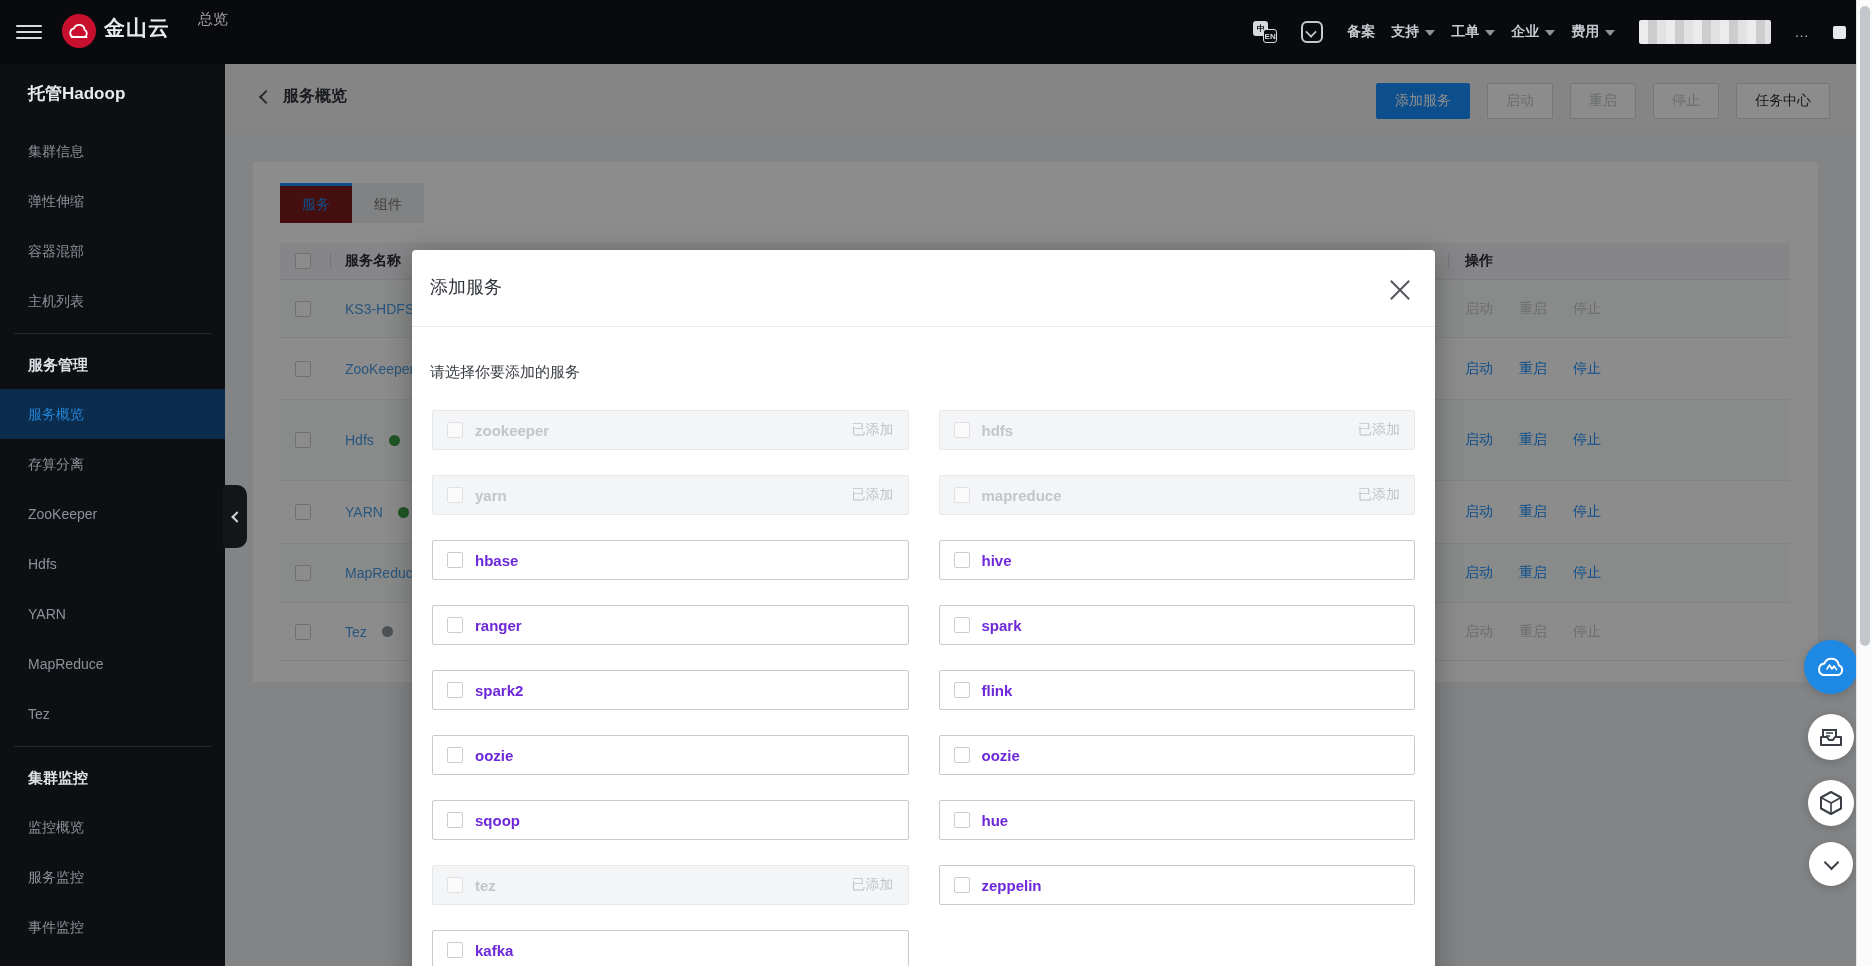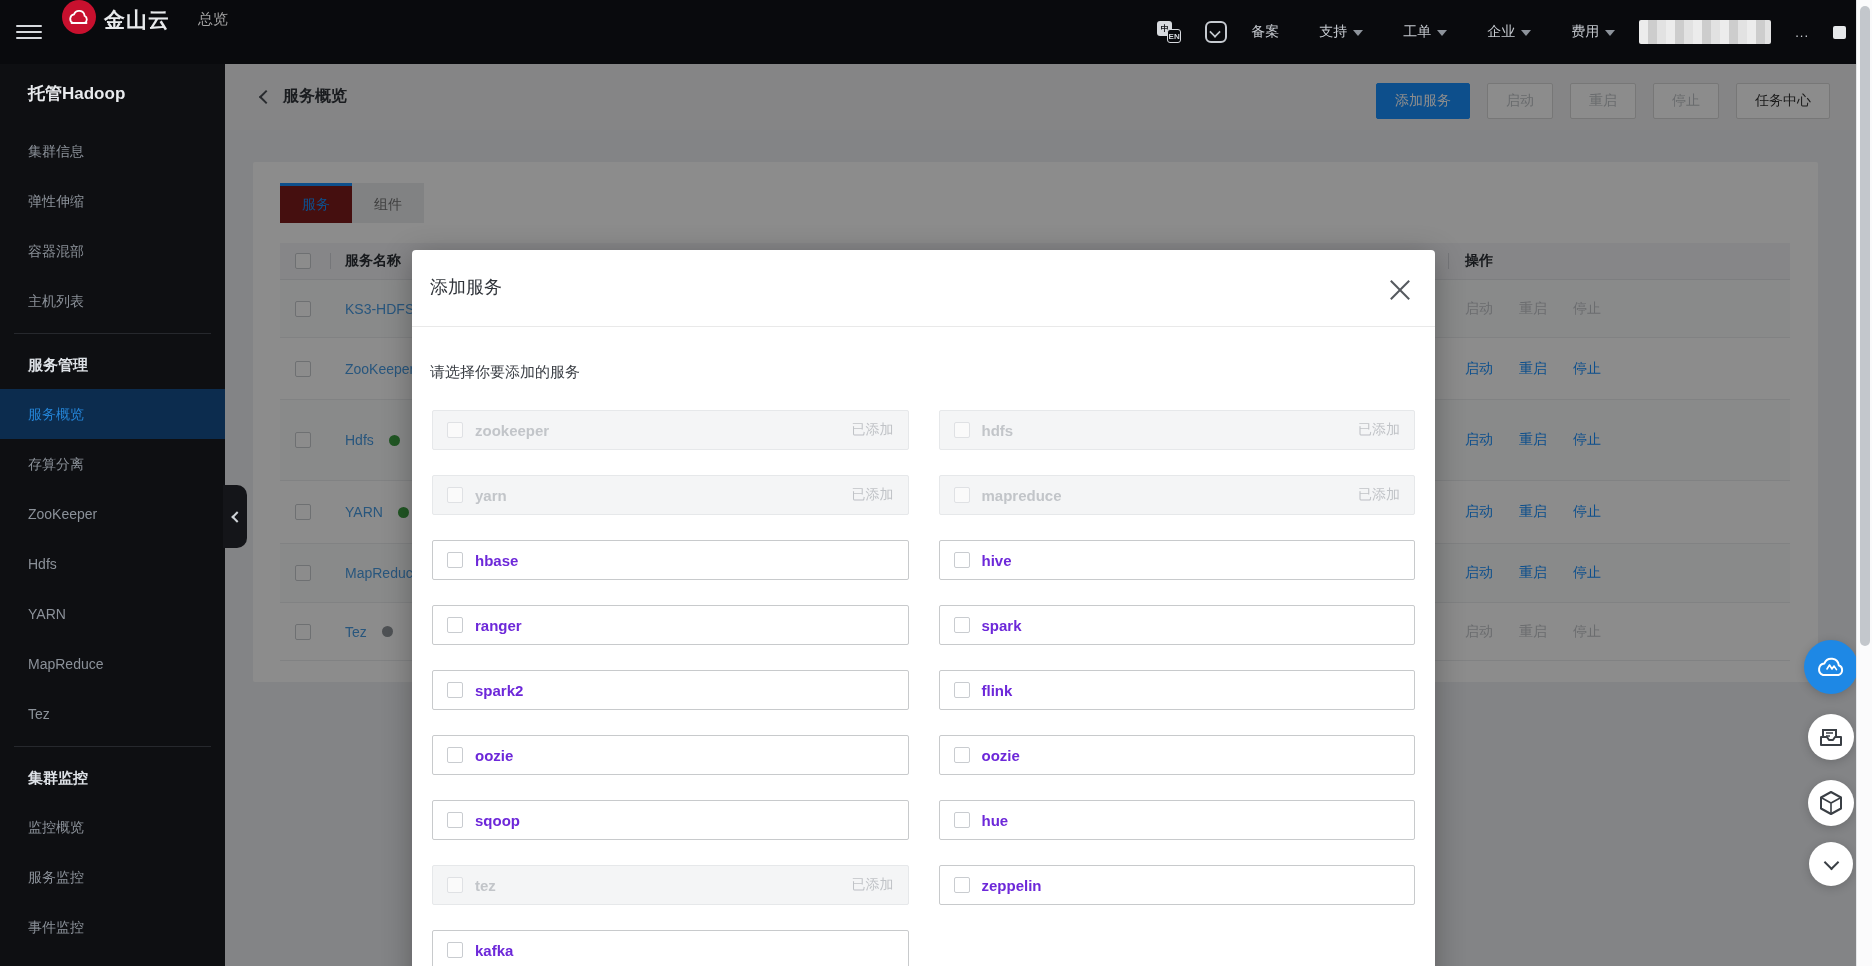--- a/index.html
+++ b/index.html
@@ -4,21 +4,21 @@
 <style>
   * { margin:0; padding:0; box-sizing:border-box; }
   html,body { width:1872px; height:966px; overflow:hidden; }
   body { font-family:"Liberation Sans","DejaVu Sans",sans-serif; background:#eff1f4; position:relative; }
   a { text-decoration:none; cursor:pointer; }
 
   
   .topnav { position:absolute; left:0; top:0; width:1872px; height:64px; background:#090a0d; z-index:40; }
   .hamburger { position:absolute; left:16px; top:21px; width:26px; height:22px; cursor:pointer; }
   .hamburger i { display:block; height:2px; background:#d7dade; margin:4px 0; border-radius:1px; }
-  .brand { position:absolute; left:62px; top:0; display:flex; align-items:flex-end; }
+  .brand { position:absolute; left:62px; top:14px; display:flex; align-items:flex-start; }
   .logo-circle { width:34px; height:34px; border-radius:50%; background:#c8102e; display:flex; align-items:center; justify-content:center; }
   .brand-name { color:#e8eaec; font-size:21px; font-weight:bold; margin-left:8px; letter-spacing:1px; }
   .nav-overview { position:absolute; left:198px; top:10px; color:#a3a3a3; font-size:15px; cursor:pointer; }
   .searchbox { position:absolute; left:933px; top:14px; width:300px; height:36px; background:#1a1c21; border:1px solid #26292f; border-radius:4px; display:flex; align-items:center; padding:0 12px; }
   .searchbox input { background:transparent; border:none; outline:none; color:#9aa0a8; font-size:13px; margin-left:8px; width:230px; font-family:inherit; }
   .searchbox input::placeholder { color:#5d6269; }
   .nav-right { position:absolute; right:26px; top:0; height:64px; display:flex; align-items:center; gap:24px; }
   .nav-item { color:#c6cad0; font-size:14px; cursor:pointer; display:flex; align-items:center; white-space:nowrap; }
   .caret { width:0; height:0; border-left:5px solid transparent; border-right:5px solid transparent; border-top:6px solid #8d939b; margin-left:6px; margin-top:2px; }
   .xlate { position:relative; width:24px; height:22px; cursor:pointer; }
@@ -121,21 +121,21 @@
     </span>
     <span class="brand-name">金山云</span>
   </div>
   <span class="nav-overview">总览</span>
   <div class="nav-right">
     <span class="xlate">
       <span class="sq sq1">中</span>
       <span class="sq sq2">EN</span>
     </span>
     <span class="mailicon"></span>
-    <span id="nav-menu" style="display:flex;gap:40px;align-items:flex-start;">
+    <span id="nav-menu" style="display:flex;gap:16px;align-items:flex-start;font-weight:bold;">
         <span class="nav-item">备案</span>
         <span class="nav-item">支持<span class="caret"></span></span>
         <span class="nav-item">工单<span class="caret"></span></span>
         <span class="nav-item">企业<span class="caret"></span></span>
         <span class="nav-item">费用<span class="caret"></span></span>
       </span>
     <span class="redacted"></span>
     <span class="dots3">...</span>
     <span class="panel-ic"></span>
   </div>

